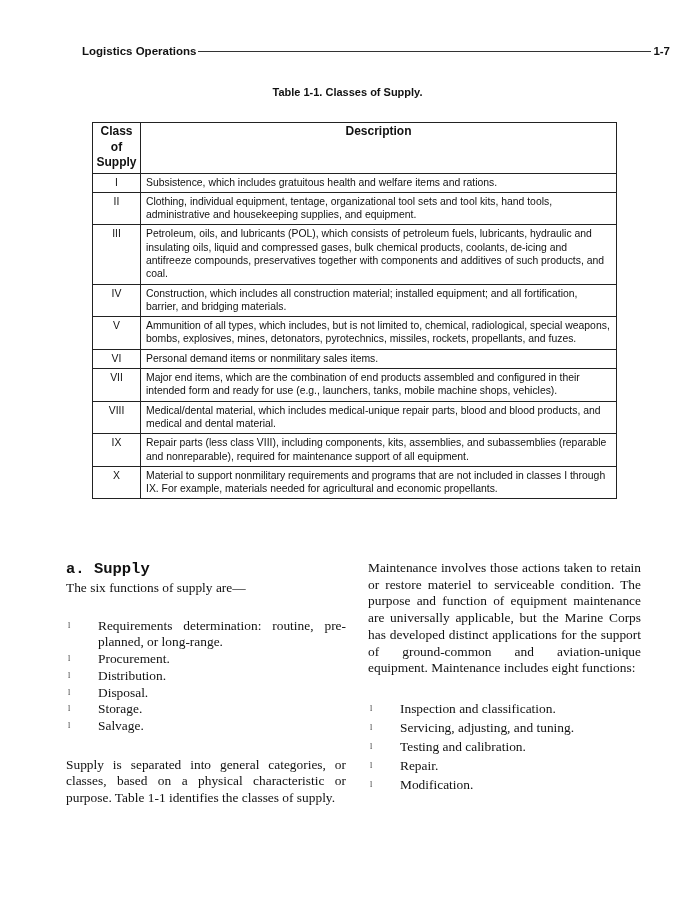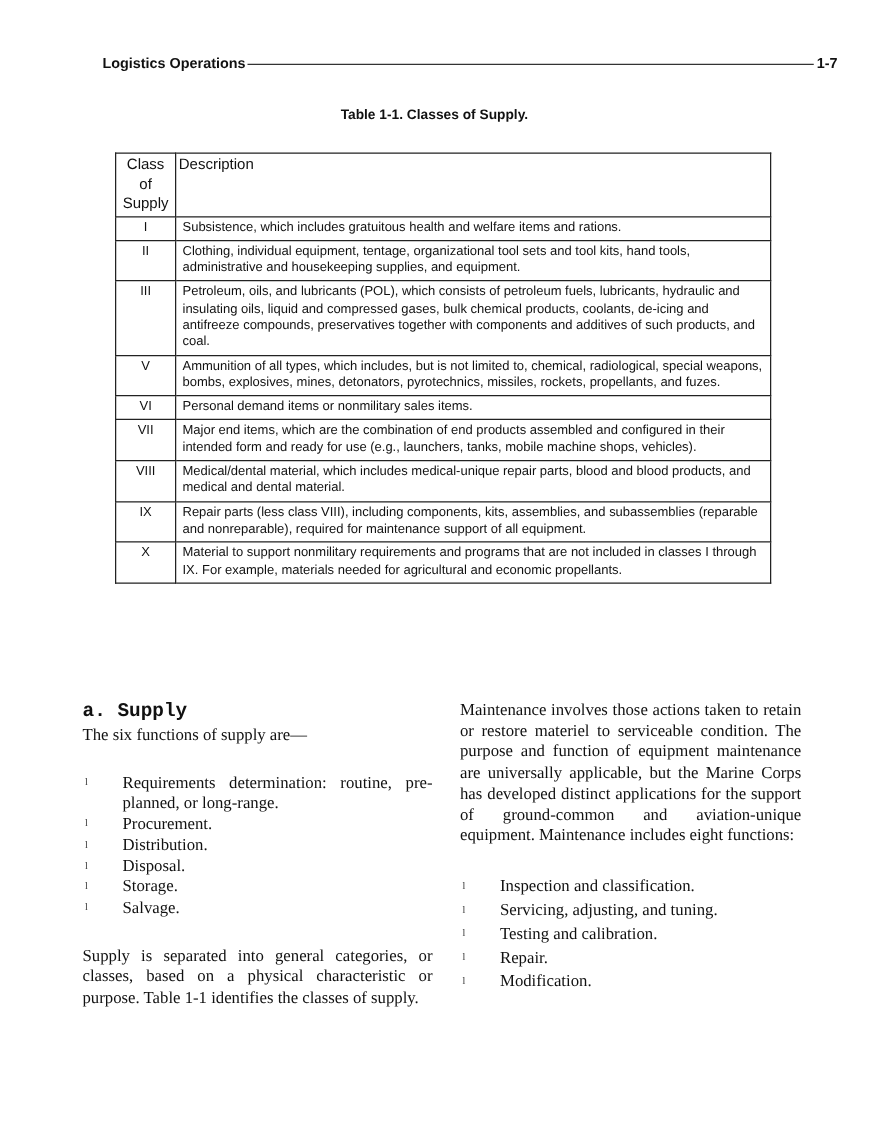--- a/index.html
+++ b/index.html
@@ -5,23 +5,23 @@
   html, body { margin: 0; padding: 0; background: #ffffff; }
   body { width: 695px; height: 899px; position: relative; overflow: hidden; color: #111; }
   .header { position: absolute; left: 52px; top: 44px; width: 588px; height: 14px; display: flex; align-items: center;
     font-family: "Liberation Sans", sans-serif; font-weight: bold; font-size: 11.5px; padding-left: 30px; }
   .header .rule { flex: 1; height: 0; border-top: 1px solid #333; margin: 0 2px; }
   .table-title { position: absolute; left: 0; width: 695px; top: 86px; text-align: center;
     font-family: "Liberation Sans", sans-serif; font-weight: bold; font-size: 11px; }
   table.supply { position: absolute; left: 92px; top: 122px; width: 525px; border-collapse: collapse;
     font-family: "Liberation Sans", sans-serif; font-size: 10.4px; line-height: 13.3px; }
   table.supply th, table.supply td { border: 1.2px solid #222; vertical-align: top; }
-  table.supply th { font-weight: normal; font-size: 12px; line-height: 15.5px; padding: 1px 2px 2px; }
+  table.supply th { font-weight: bold; font-size: 12px; line-height: 15.5px; padding: 1px 2px 2px; }
   table.supply th.cls { width: 43px; text-align: center; }
-  table.supply th.desc { text-align: left; }
+  table.supply th.desc { text-align: center; }
   table.supply td.cls { text-align: center; padding: 2px 2px 3px; }
   table.supply td.desc { padding: 2px 4px 3px 5px; }
   .col { position: absolute; font-family: "Liberation Serif", serif; font-size: 13.4px; line-height: 16.7px; }
   .col.left { left: 66px; top: 560px; width: 280px; }
   .col.right { left: 368px; top: 560px; width: 273px; }
   .col h2 { font-family: Liberation Mono, monospace; font-weight: bold; font-size: 15.5px; margin: 0 0 2px 0; line-height: 18px; }
   .col p { margin: 0; text-align: justify; }
   .col ul { list-style: none; margin: 0; padding: 0; }
   .col li { position: relative; padding-left: 32px; text-align: justify; }
   .col li .bullet { position: absolute; left: 2px; top: 0; font-size: 8px; color: #333; }
@@ -52,20 +52,24 @@
         <td class="cls">I</td>
         <td class="desc">Subsistence, which includes gratuitous health and welfare items and rations.</td>
       </tr>
     <tr>
         <td class="cls">II</td>
         <td class="desc">Clothing, individual equipment, tentage, organizational tool sets and tool kits, hand tools, administrative and housekeeping supplies, and equipment.</td>
       </tr>
     <tr>
         <td class="cls">III</td>
         <td class="desc">Petroleum, oils, and lubricants (POL), which consists of petroleum fuels, lubricants, hydraulic and insulating oils, liquid and compressed gases, bulk chemical products, coolants, de-icing and antifreeze compounds, preservatives together with components and additives of such products, and coal.</td>
+      </tr>
+    <tr>
+        <td class="cls">IV</td>
+        <td class="desc">Construction, which includes all construction material; installed equipment; and all fortification, barrier, and bridging materials.</td>
       </tr>
     <tr>
         <td class="cls">V</td>
         <td class="desc">Ammunition of all types, which includes, but is not limited to, chemical, radiological, special weapons, bombs, explosives, mines, detonators, pyrotechnics, missiles, rockets, propellants, and fuzes.</td>
       </tr>
     <tr>
         <td class="cls">VI</td>
         <td class="desc">Personal demand items or nonmilitary sales items.</td>
       </tr>
     <tr>

